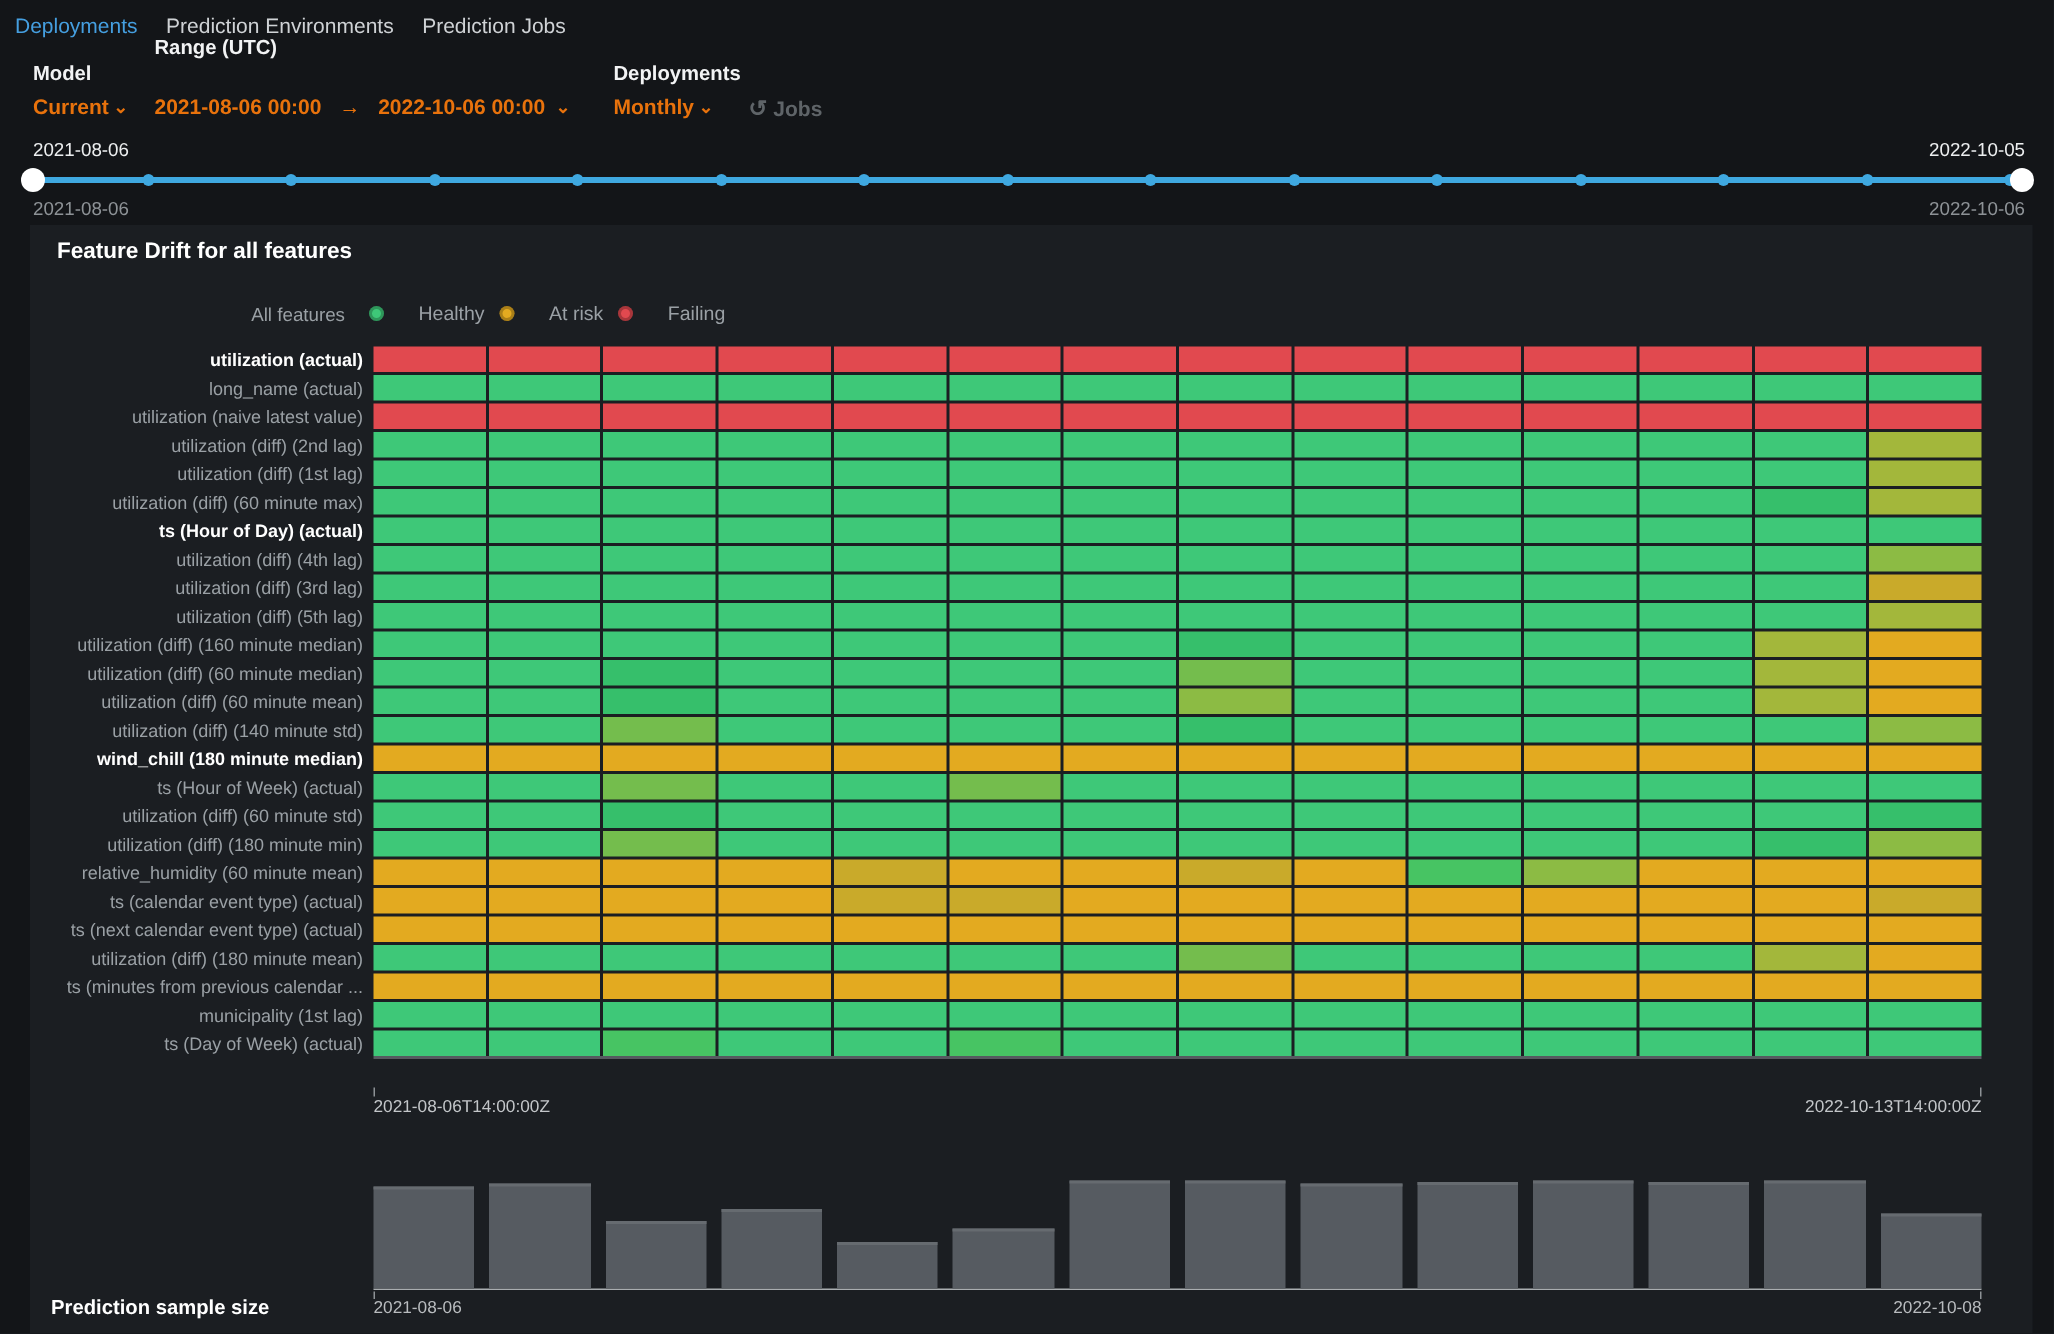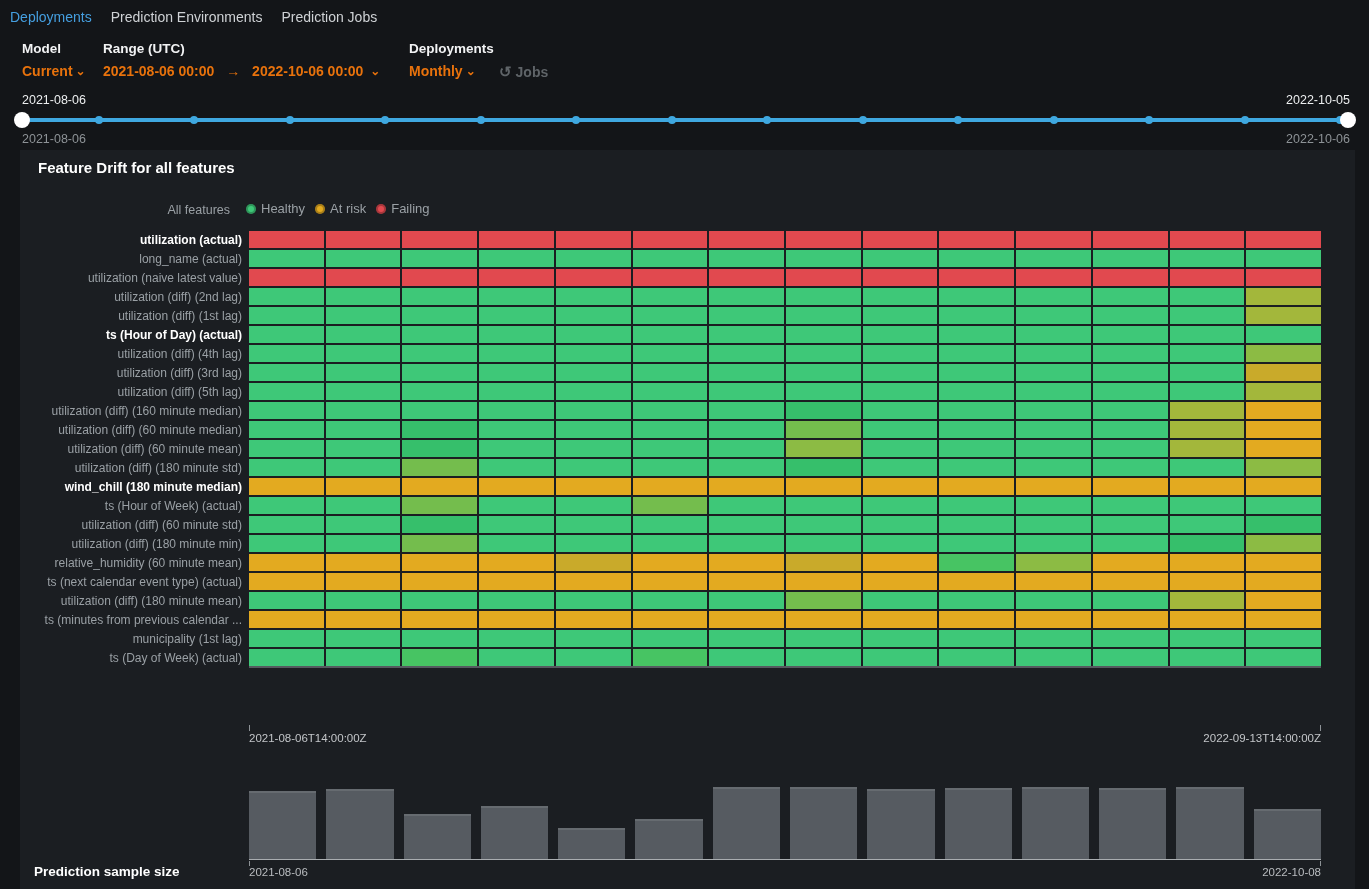--- a/index.html
+++ b/index.html
@@ -27,21 +27,21 @@
   .slider-dot { position:absolute; top:4px; width:8px; height:8px; border-radius:50%; background:#3fa8e0; }
   .slider-handle { position:absolute; top:0; width:16px; height:16px; border-radius:50%; background:#ffffff; cursor:pointer; }
   .slider-handle.left { left:-8px; } .slider-handle.right { right:-8px; }
 
   
   .card { position:absolute; left:20px; top:150px; width:1335px; height:739px; background:#1b1e22; }
   .card-title { position:absolute; left:18px; top:9px; font-size:15px; font-weight:bold; color:#ffffff; }
 
   .legend-label { position:absolute; left:0; top:53px; width:210px; text-align:right; font-size:12.5px; color:#9aa0a5; }
   .legend-items { position:absolute; left:226px; top:51px; display:flex; gap:10px; font-size:13px; color:#9aa0a5; }
-  .legend-item { display:flex; align-items:center; gap:5px; }
+  .legend-item { display:flex; align-items:center; gap:23px; }
   .legend-dot { width:10px; height:10px; border-radius:50%; }
 
   
   .heatmap { position:absolute; left:0; top:81px; right:34px; }
   .hm-row { display:flex; height:19px; }
   .hm-label { flex:0 0 222px; text-align:right; font-size:12px; line-height:18px; color:#9aa0a5; white-space:nowrap; overflow:hidden; }
   .hm-label.bold { color:#ffffff; font-weight:bold; }
   .hm-cells { flex:1; margin-left:7px; display:grid; grid-template-columns:repeat(14,1fr); gap:0 2px; padding-bottom:2px; }
   .hm-cell { height:17px; }
   .hm-row:last-child .hm-cells { border-bottom:2px solid #565b60; padding-bottom:0; }
@@ -66,21 +66,21 @@
 
 <div class="top-nav">
     <div class="nav-item active">Deployments</div>
     <div class="nav-item">Prediction Environments</div>
     <div class="nav-item">Prediction Jobs</div>
   </div>
 
 <div class="ctl-label" style="left:22px; top:41px;">Model</div>
 <div class="ctl-value" style="left:22px; top:63px;"><span>Current</span><span class="caret">⌄</span></div>
 
-<div class="ctl-label" style="left:103px; top:41px;">Range (UTC)</div>
+<div class="ctl-label" style="left:103px; top:24px;">Range (UTC)</div>
 <div class="ctl-value" style="left:103px; top:63px;">
   <span>2021-08-06  00:00</span>
   <span style="margin:0 8px;">→</span>
   <span>2022-10-06  00:00</span>
   <span class="caret">⌄</span>
 </div>
 
 <div class="ctl-label" style="left:409px; top:41px;">Deployments</div>
 <div class="ctl-value" style="left:409px; top:63px;"><span>Monthly</span><span class="caret">⌄</span></div>
 
@@ -221,20 +221,39 @@
           <div class="hm-cell" style="background: rgb(62, 200, 120);"></div>
           <div class="hm-cell" style="background: rgb(62, 200, 120);"></div>
           <div class="hm-cell" style="background: rgb(62, 200, 120);"></div>
           <div class="hm-cell" style="background: rgb(62, 200, 120);"></div>
           <div class="hm-cell" style="background: rgb(62, 200, 120);"></div>
           <div class="hm-cell" style="background: rgb(62, 200, 120);"></div>
           <div class="hm-cell" style="background: rgb(163, 183, 59);"></div>
         </div>
       </div>
       <div class="hm-row">
+        <div class="hm-label">utilization (diff) (60 minute max)</div>
+        <div class="hm-cells">
+          <div class="hm-cell" style="background: rgb(62, 200, 120);"></div>
+          <div class="hm-cell" style="background: rgb(62, 200, 120);"></div>
+          <div class="hm-cell" style="background: rgb(62, 200, 120);"></div>
+          <div class="hm-cell" style="background: rgb(62, 200, 120);"></div>
+          <div class="hm-cell" style="background: rgb(62, 200, 120);"></div>
+          <div class="hm-cell" style="background: rgb(62, 200, 120);"></div>
+          <div class="hm-cell" style="background: rgb(62, 200, 120);"></div>
+          <div class="hm-cell" style="background: rgb(62, 200, 120);"></div>
+          <div class="hm-cell" style="background: rgb(62, 200, 120);"></div>
+          <div class="hm-cell" style="background: rgb(62, 200, 120);"></div>
+          <div class="hm-cell" style="background: rgb(62, 200, 120);"></div>
+          <div class="hm-cell" style="background: rgb(62, 200, 120);"></div>
+          <div class="hm-cell" style="background: rgb(54, 191, 107);"></div>
+          <div class="hm-cell" style="background: rgb(163, 183, 59);"></div>
+        </div>
+      </div>
+      <div class="hm-row">
         <div class="hm-label bold">ts (Hour of Day) (actual)</div>
         <div class="hm-cells">
           <div class="hm-cell" style="background: rgb(62, 200, 120);"></div>
           <div class="hm-cell" style="background: rgb(62, 200, 120);"></div>
           <div class="hm-cell" style="background: rgb(62, 200, 120);"></div>
           <div class="hm-cell" style="background: rgb(62, 200, 120);"></div>
           <div class="hm-cell" style="background: rgb(62, 200, 120);"></div>
           <div class="hm-cell" style="background: rgb(62, 200, 120);"></div>
           <div class="hm-cell" style="background: rgb(62, 200, 120);"></div>
           <div class="hm-cell" style="background: rgb(62, 200, 120);"></div>
@@ -354,21 +373,21 @@
           <div class="hm-cell" style="background: rgb(140, 187, 68);"></div>
           <div class="hm-cell" style="background: rgb(62, 200, 120);"></div>
           <div class="hm-cell" style="background: rgb(62, 200, 120);"></div>
           <div class="hm-cell" style="background: rgb(62, 200, 120);"></div>
           <div class="hm-cell" style="background: rgb(62, 200, 120);"></div>
           <div class="hm-cell" style="background: rgb(163, 183, 59);"></div>
           <div class="hm-cell" style="background: rgb(227, 170, 32);"></div>
         </div>
       </div>
       <div class="hm-row">
-        <div class="hm-label">utilization (diff) (180 minute std)</div>
+        <div class="hm-label">utilization (diff) (140 minute std)</div>
         <div class="hm-cells">
           <div class="hm-cell" style="background: rgb(62, 200, 120);"></div>
           <div class="hm-cell" style="background: rgb(62, 200, 120);"></div>
           <div class="hm-cell" style="background: rgb(116, 189, 77);"></div>
           <div class="hm-cell" style="background: rgb(62, 200, 120);"></div>
           <div class="hm-cell" style="background: rgb(62, 200, 120);"></div>
           <div class="hm-cell" style="background: rgb(62, 200, 120);"></div>
           <div class="hm-cell" style="background: rgb(62, 200, 120);"></div>
           <div class="hm-cell" style="background: rgb(54, 191, 107);"></div>
           <div class="hm-cell" style="background: rgb(62, 200, 120);"></div>
@@ -465,20 +484,39 @@
           <div class="hm-cell" style="background: rgb(201, 170, 42);"></div>
           <div class="hm-cell" style="background: rgb(227, 170, 32);"></div>
           <div class="hm-cell" style="background: rgb(227, 170, 32);"></div>
           <div class="hm-cell" style="background: rgb(201, 170, 42);"></div>
           <div class="hm-cell" style="background: rgb(227, 170, 32);"></div>
           <div class="hm-cell" style="background: rgb(71, 196, 99);"></div>
           <div class="hm-cell" style="background: rgb(140, 187, 68);"></div>
           <div class="hm-cell" style="background: rgb(227, 170, 32);"></div>
           <div class="hm-cell" style="background: rgb(227, 170, 32);"></div>
           <div class="hm-cell" style="background: rgb(227, 170, 32);"></div>
+        </div>
+      </div>
+      <div class="hm-row">
+        <div class="hm-label">ts (calendar event type) (actual)</div>
+        <div class="hm-cells">
+          <div class="hm-cell" style="background: rgb(227, 170, 32);"></div>
+          <div class="hm-cell" style="background: rgb(227, 170, 32);"></div>
+          <div class="hm-cell" style="background: rgb(227, 170, 32);"></div>
+          <div class="hm-cell" style="background: rgb(227, 170, 32);"></div>
+          <div class="hm-cell" style="background: rgb(201, 170, 42);"></div>
+          <div class="hm-cell" style="background: rgb(201, 170, 42);"></div>
+          <div class="hm-cell" style="background: rgb(227, 170, 32);"></div>
+          <div class="hm-cell" style="background: rgb(227, 170, 32);"></div>
+          <div class="hm-cell" style="background: rgb(227, 170, 32);"></div>
+          <div class="hm-cell" style="background: rgb(227, 170, 32);"></div>
+          <div class="hm-cell" style="background: rgb(227, 170, 32);"></div>
+          <div class="hm-cell" style="background: rgb(227, 170, 32);"></div>
+          <div class="hm-cell" style="background: rgb(227, 170, 32);"></div>
+          <div class="hm-cell" style="background: rgb(201, 170, 42);"></div>
         </div>
       </div>
       <div class="hm-row">
         <div class="hm-label">ts (next calendar event type) (actual)</div>
         <div class="hm-cells">
           <div class="hm-cell" style="background: rgb(227, 170, 32);"></div>
           <div class="hm-cell" style="background: rgb(227, 170, 32);"></div>
           <div class="hm-cell" style="background: rgb(227, 170, 32);"></div>
           <div class="hm-cell" style="background: rgb(227, 170, 32);"></div>
           <div class="hm-cell" style="background: rgb(227, 170, 32);"></div>
@@ -568,21 +606,21 @@
           <div class="hm-cell" style="background: rgb(62, 200, 120);"></div>
           <div class="hm-cell" style="background: rgb(62, 200, 120);"></div>
         </div>
       </div>
     </div>
 
   <div class="hm-axis">
     <div class="tick t-left"></div>
     <div class="tick t-right"></div>
     <div class="lbl-left">2021-08-06T14:00:00Z</div>
-    <div class="lbl-right">2022-09-13T14:00:00Z</div>
+    <div class="lbl-right">2022-10-13T14:00:00Z</div>
   </div>
 
   <div class="bars-wrap">
       <div class="bar" style="height: 84%; background: rgb(86, 91, 97);"></div>
       <div class="bar" style="height: 87%; background: rgb(86, 91, 97);"></div>
       <div class="bar" style="height: 56%; background: rgb(86, 91, 97);"></div>
       <div class="bar" style="height: 65%; background: rgb(86, 91, 97);"></div>
       <div class="bar" style="height: 38%; background: rgb(86, 91, 97);"></div>
       <div class="bar" style="height: 50%; background: rgb(86, 91, 97);"></div>
       <div class="bar" style="height: 89%; background: rgb(86, 91, 97);"></div>

